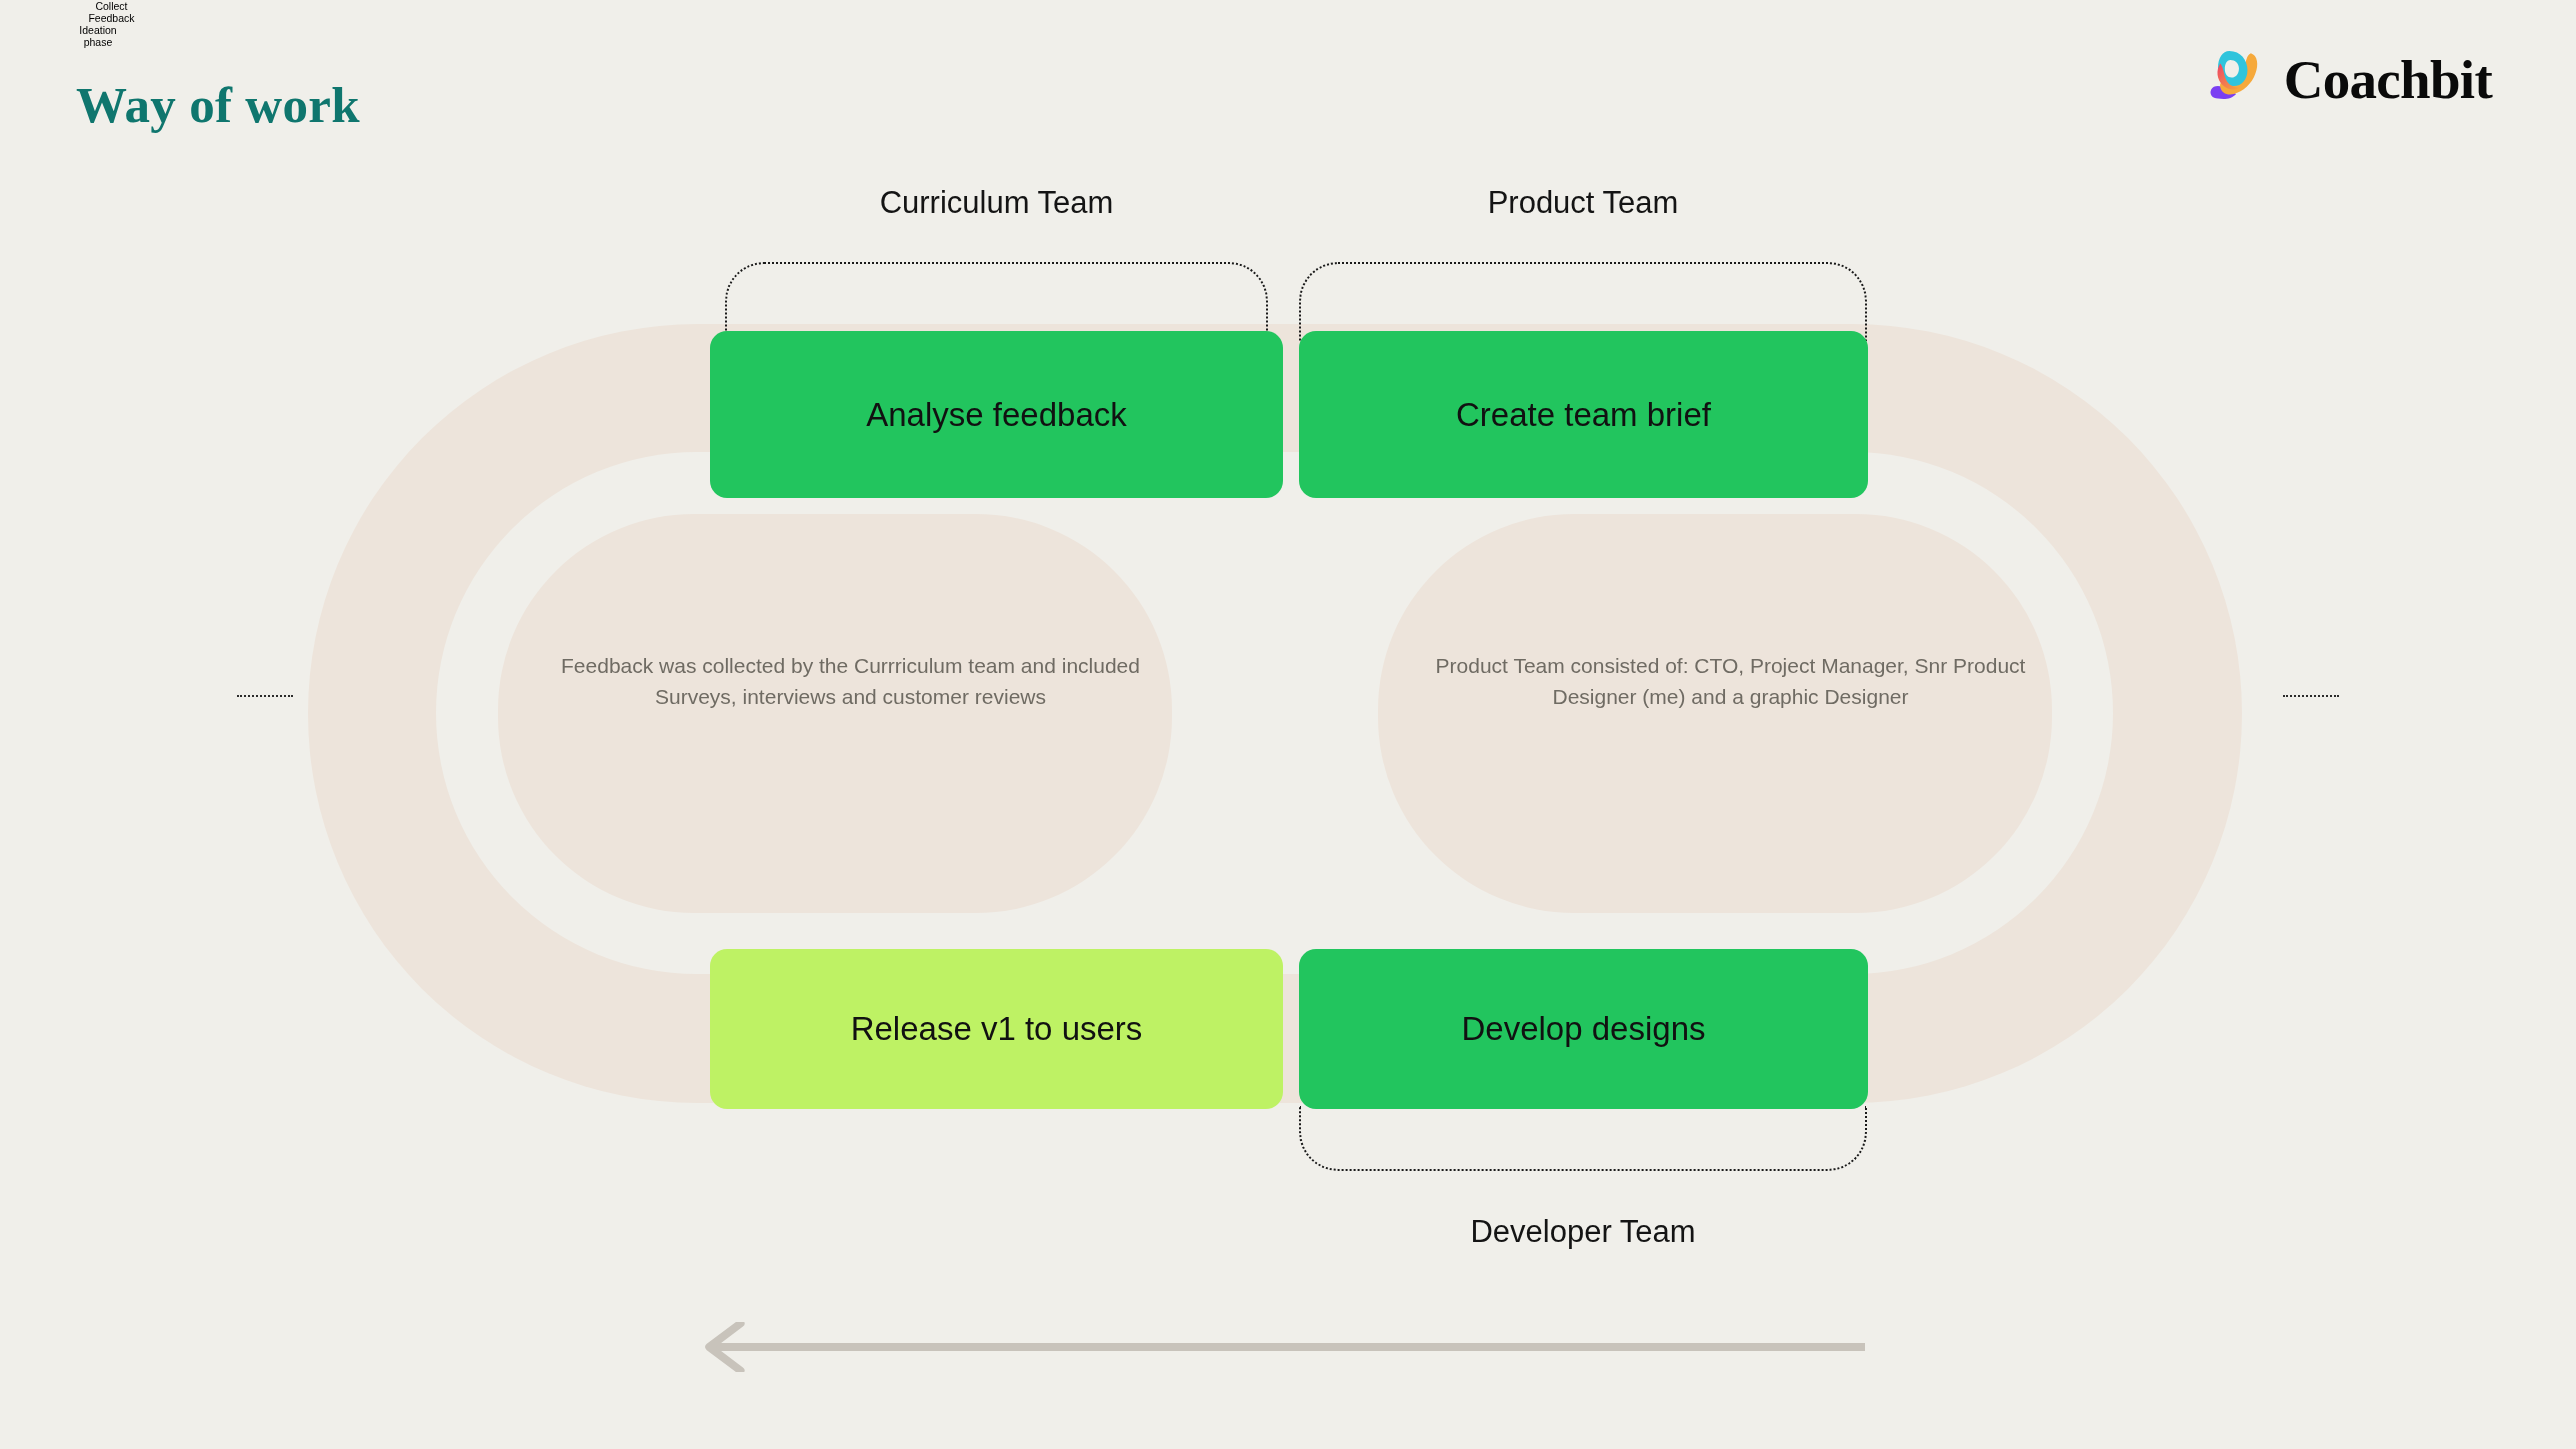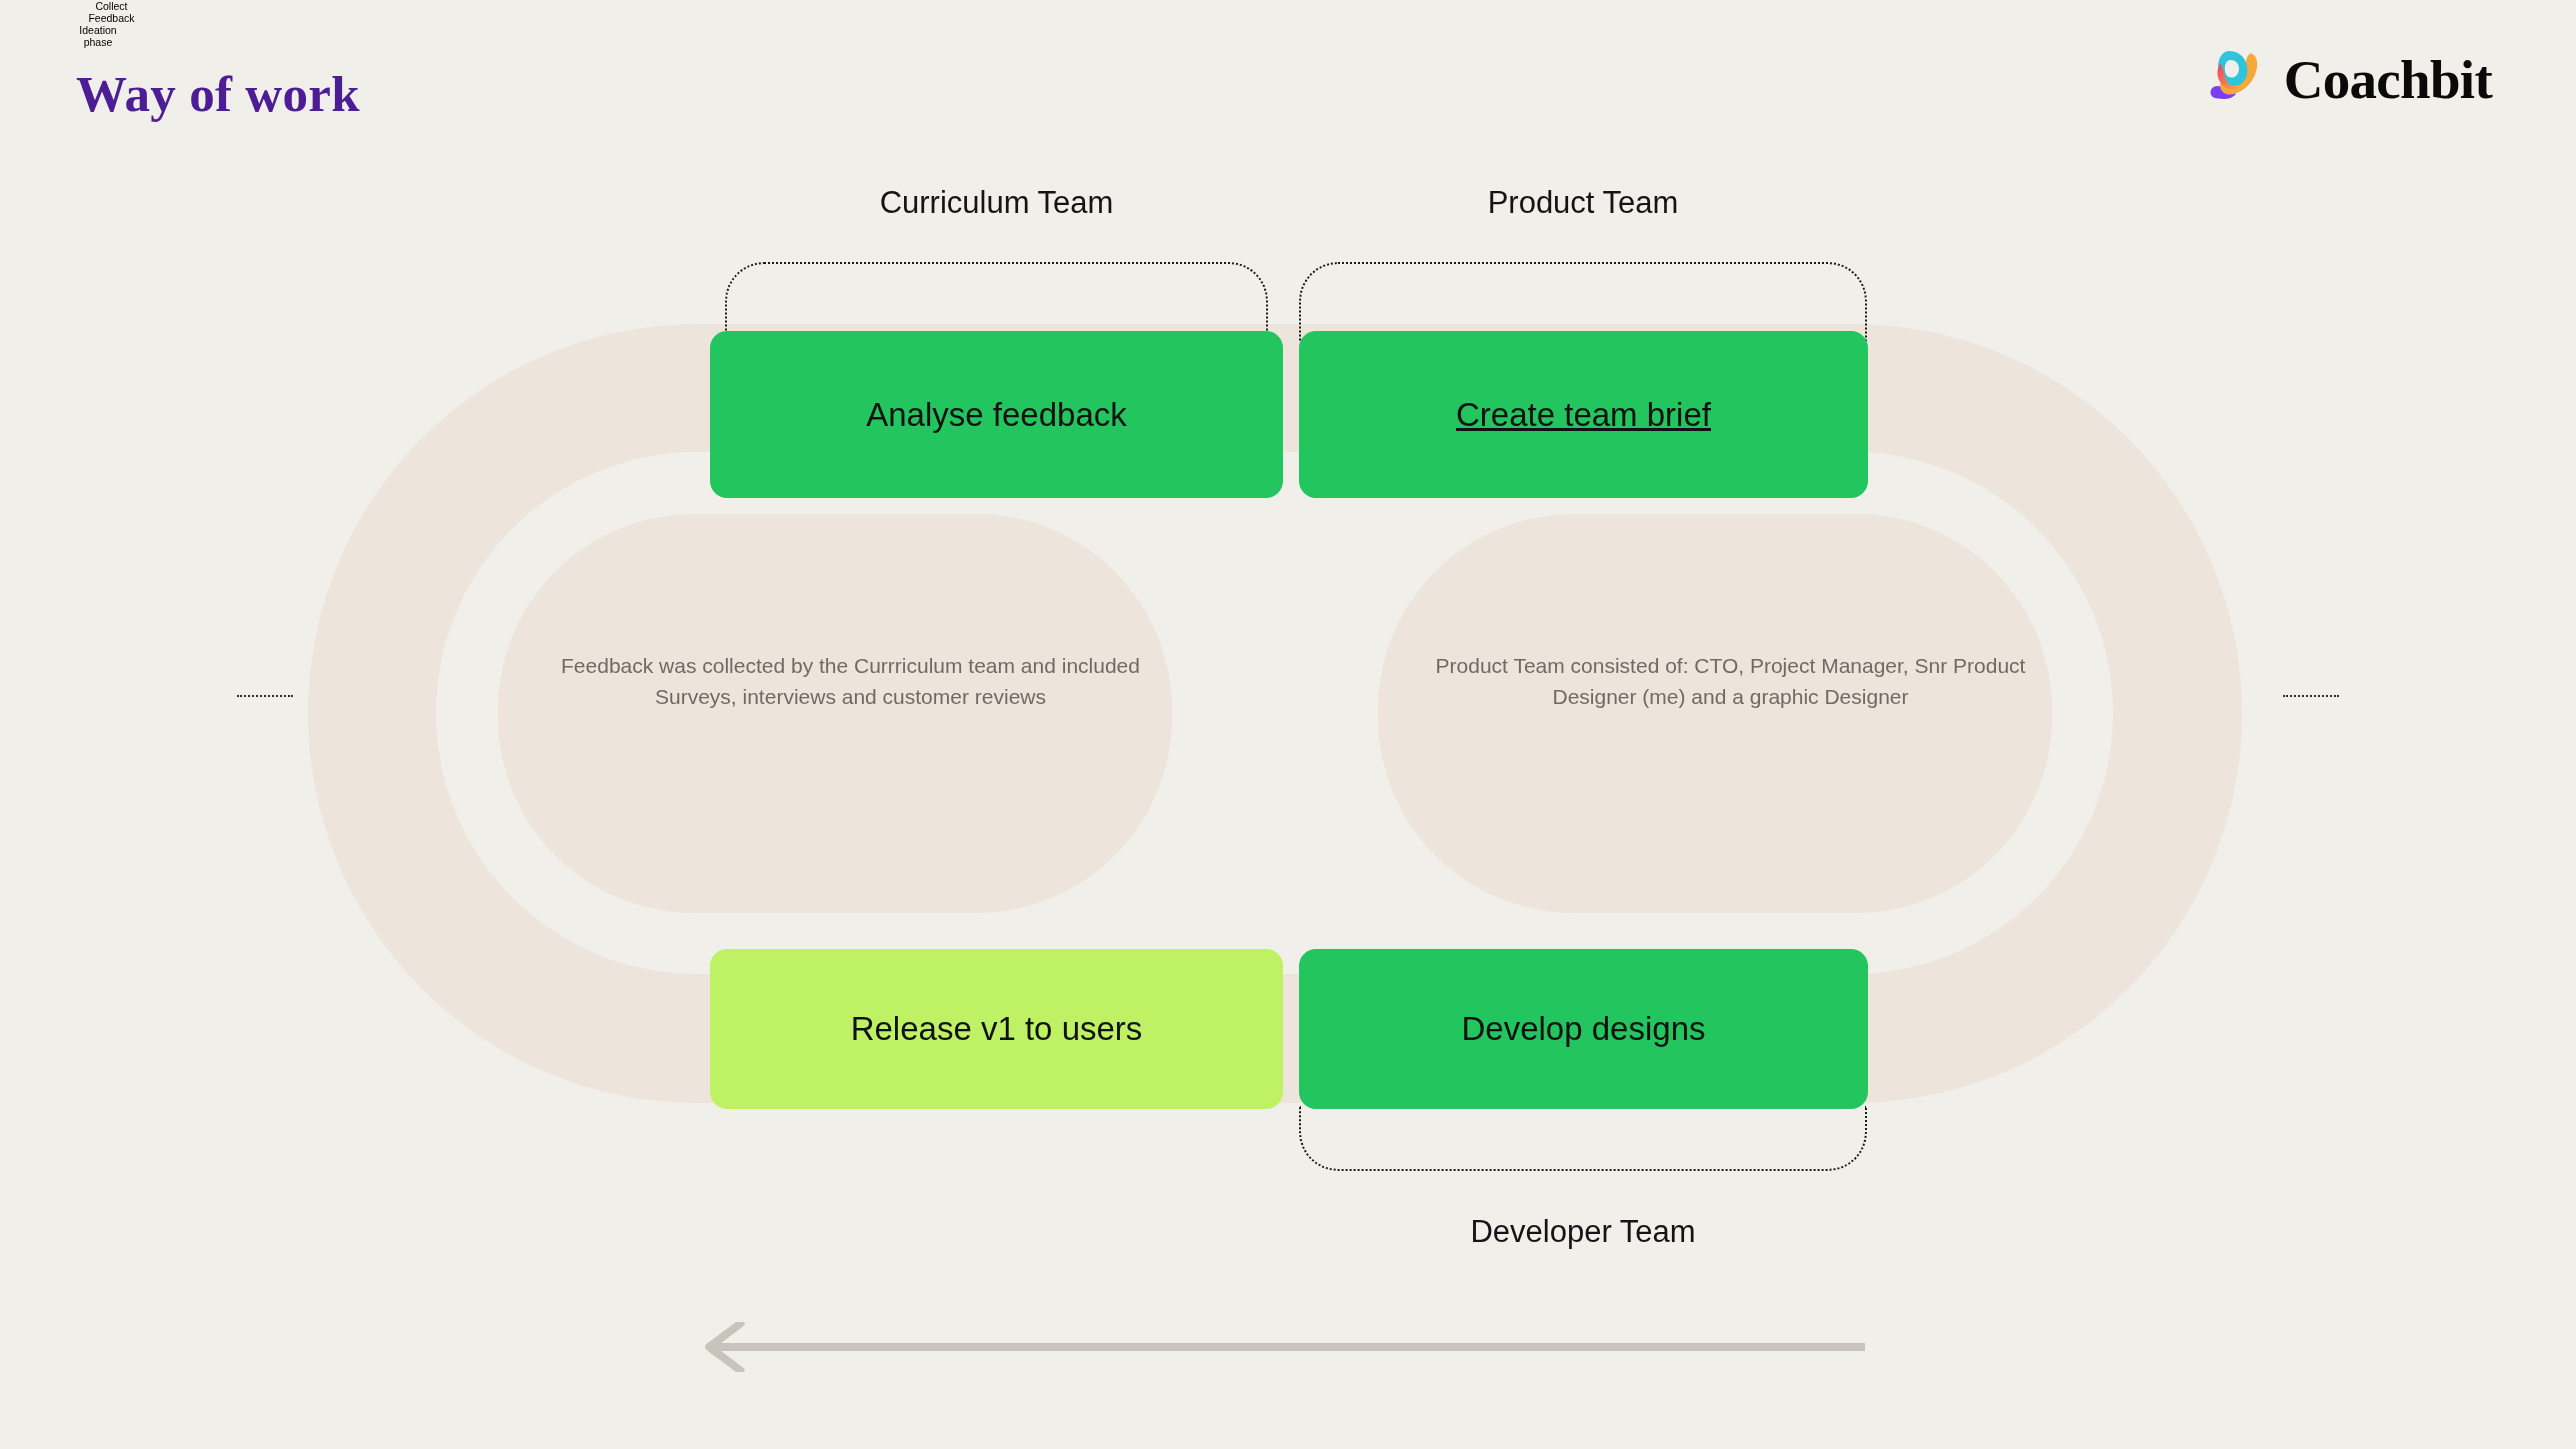--- a/index.html
+++ b/index.html
@@ -6,25 +6,25 @@
   html,body { width:2576px; height:1449px; }
   body {
     background:#F0EFEA;
     font-family:"Liberation Sans", sans-serif;
     position:relative;
     overflow:hidden;
   }
 
   
   #page-title{
-    position:absolute; left:76px; top:65px;
+    position:absolute; left:76px; top:76px;
     font-family:"Liberation Serif", serif;
     font-weight:700;
     font-size:51px;
-    color:#4c1d95;
+    color:#0f766e;
     letter-spacing:0.3px;
     white-space:nowrap;
   }
   #brand{
     position:absolute; right:84px; top:43px;
     display:flex; align-items:flex-end; gap:14.4px;
   }
   #brand-mark{ width:68px; height:68px; display:block; }
   #brand-name{
     font-family:"Liberation Serif", serif;
@@ -71,21 +71,21 @@
     border-radius:17px;
     font-size:33px;
     color:#111111;
     text-align:center;
     line-height:1.2;
   }
   .card-beige{ background:#22c55e; }
   .card-purple{ background:#bef264; }
 
   #card-analyse      { left:710px; top:331px;  width:573px; height:167px; }
-  #card-brief        { left:1299px; top:331px;  width:569px; height:167px;text-decoration:underline; }
+  #card-brief        { left:1299px; top:331px;  width:569px; height:167px; }
   #card-release      { left:710px; top:949px; width:573px; height:160px; }
   #card-develop      { left:1299px; top:949px; width:569px; height:160px; }
 
   
   .blurb{
     position:absolute;
     text-align:center;
     font-size:21px;
     line-height:1.46;
     color:#6F6B63;

